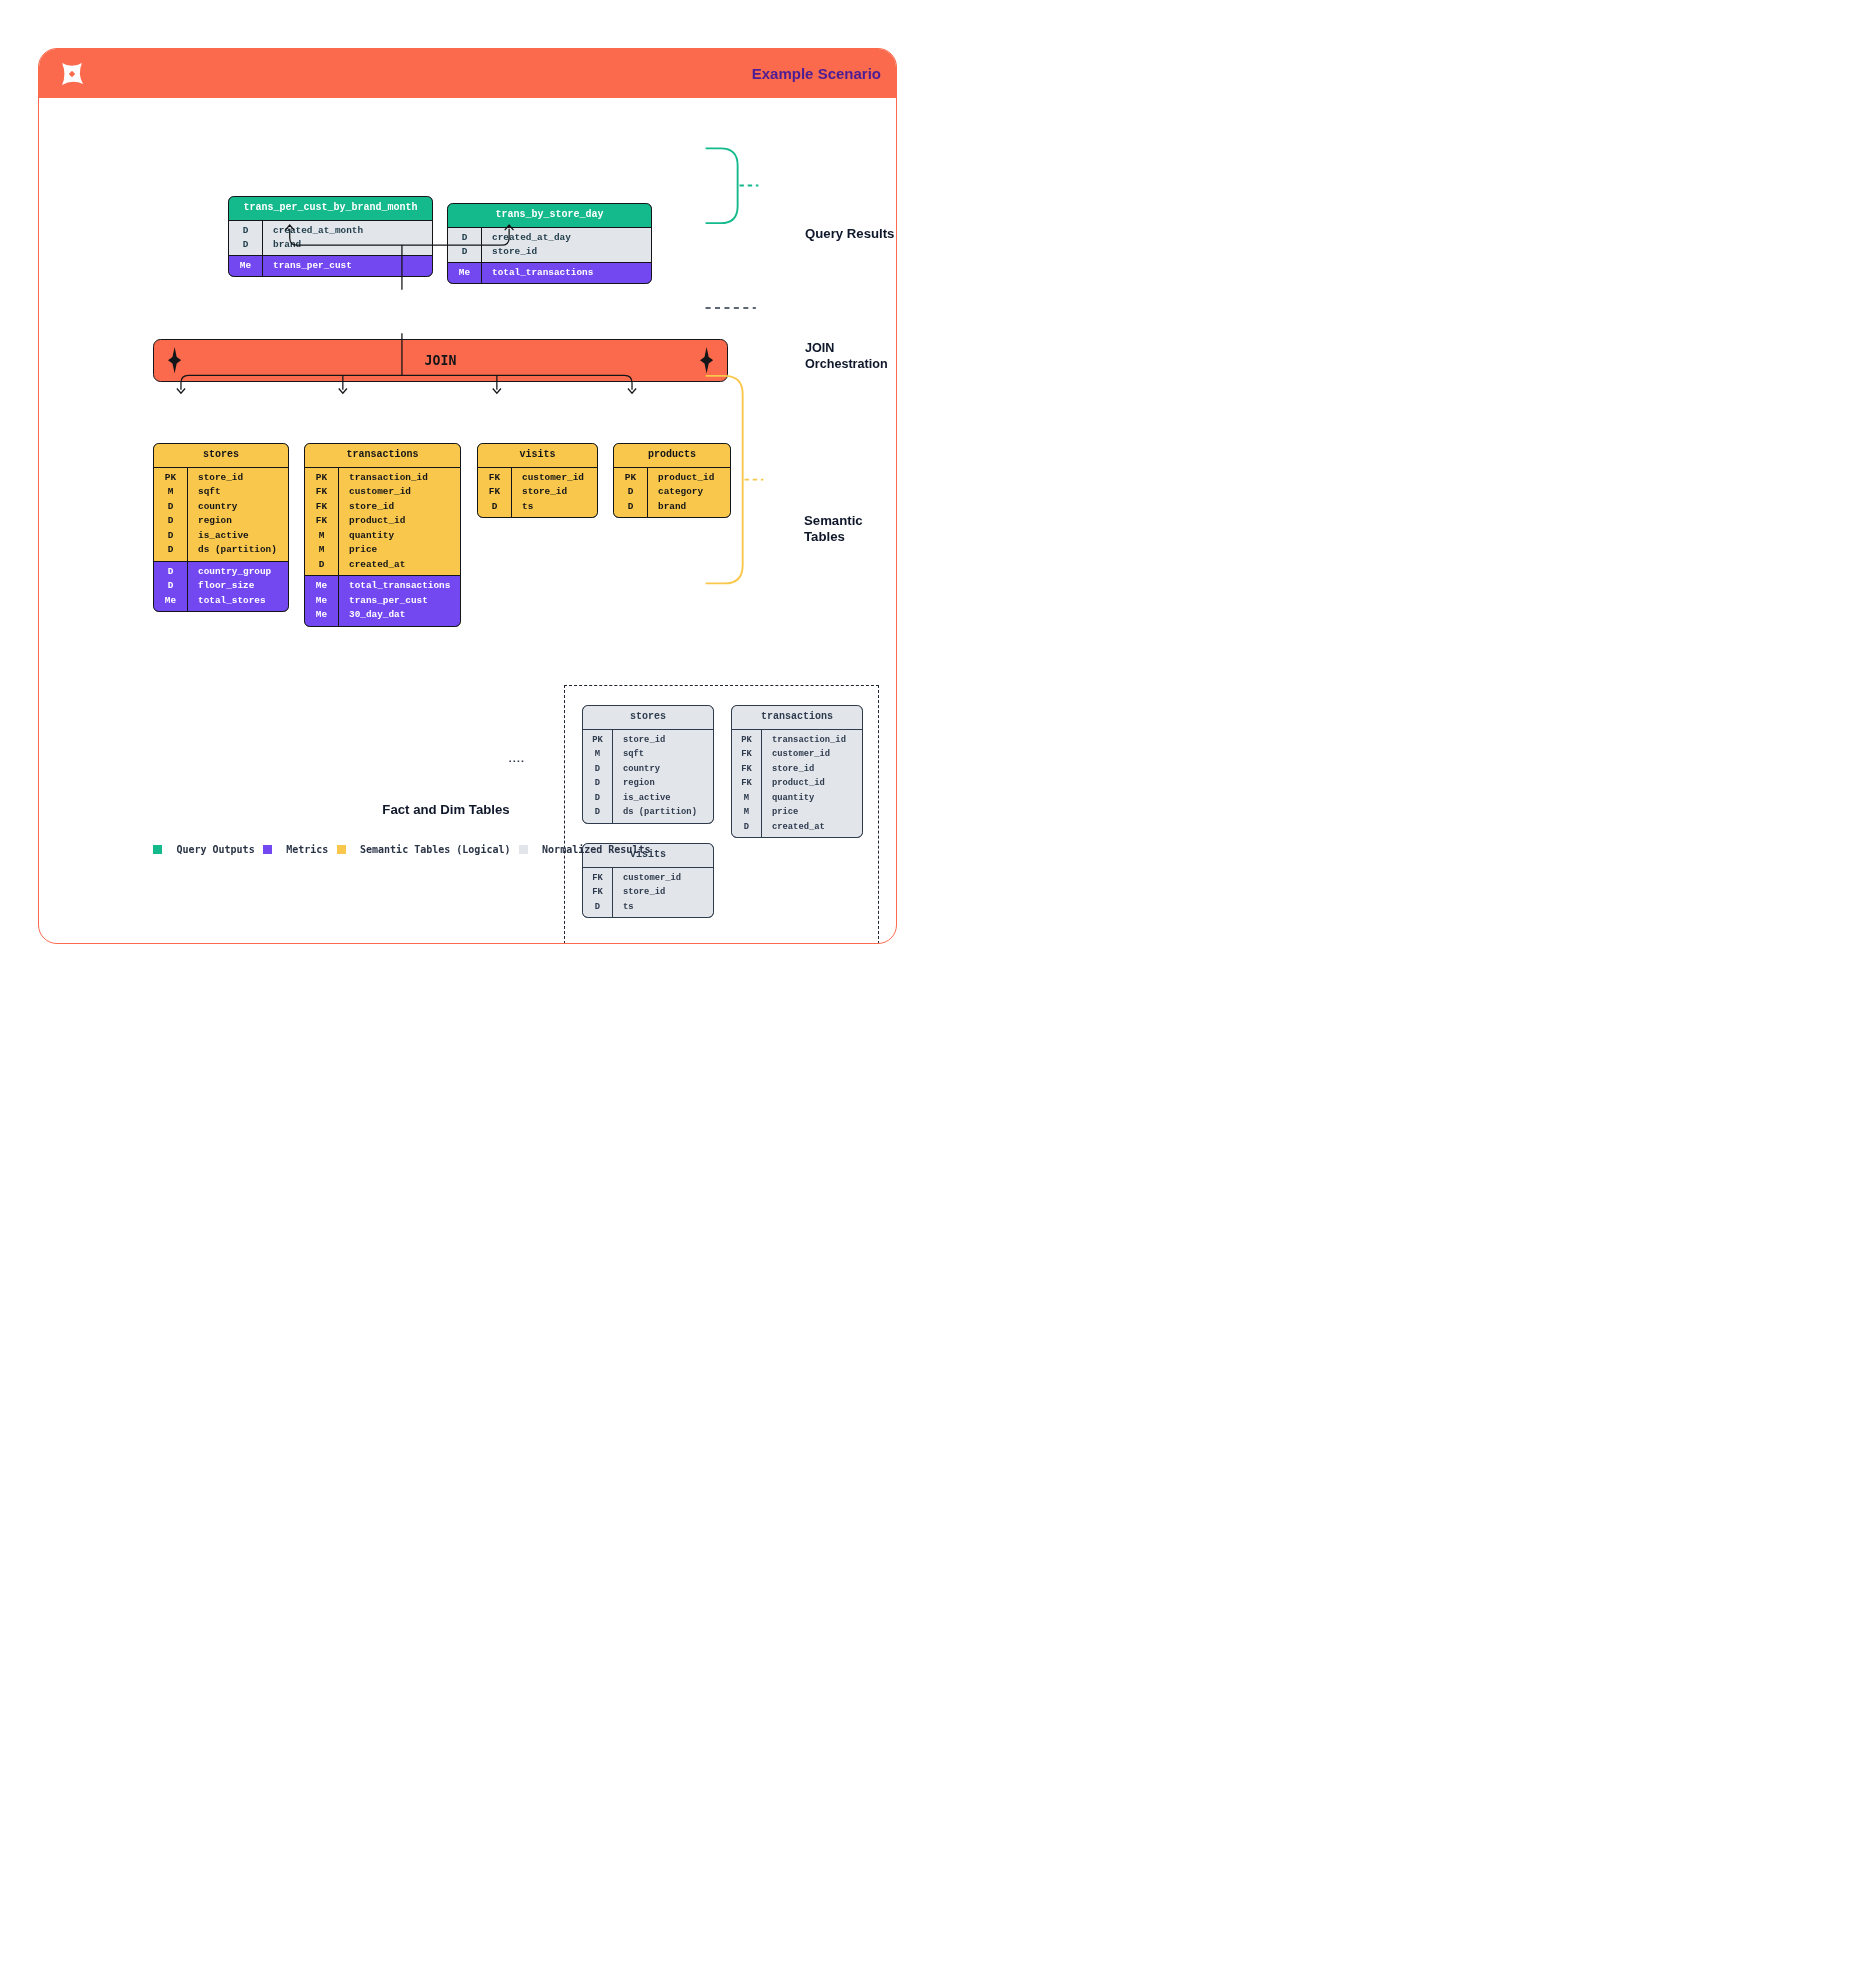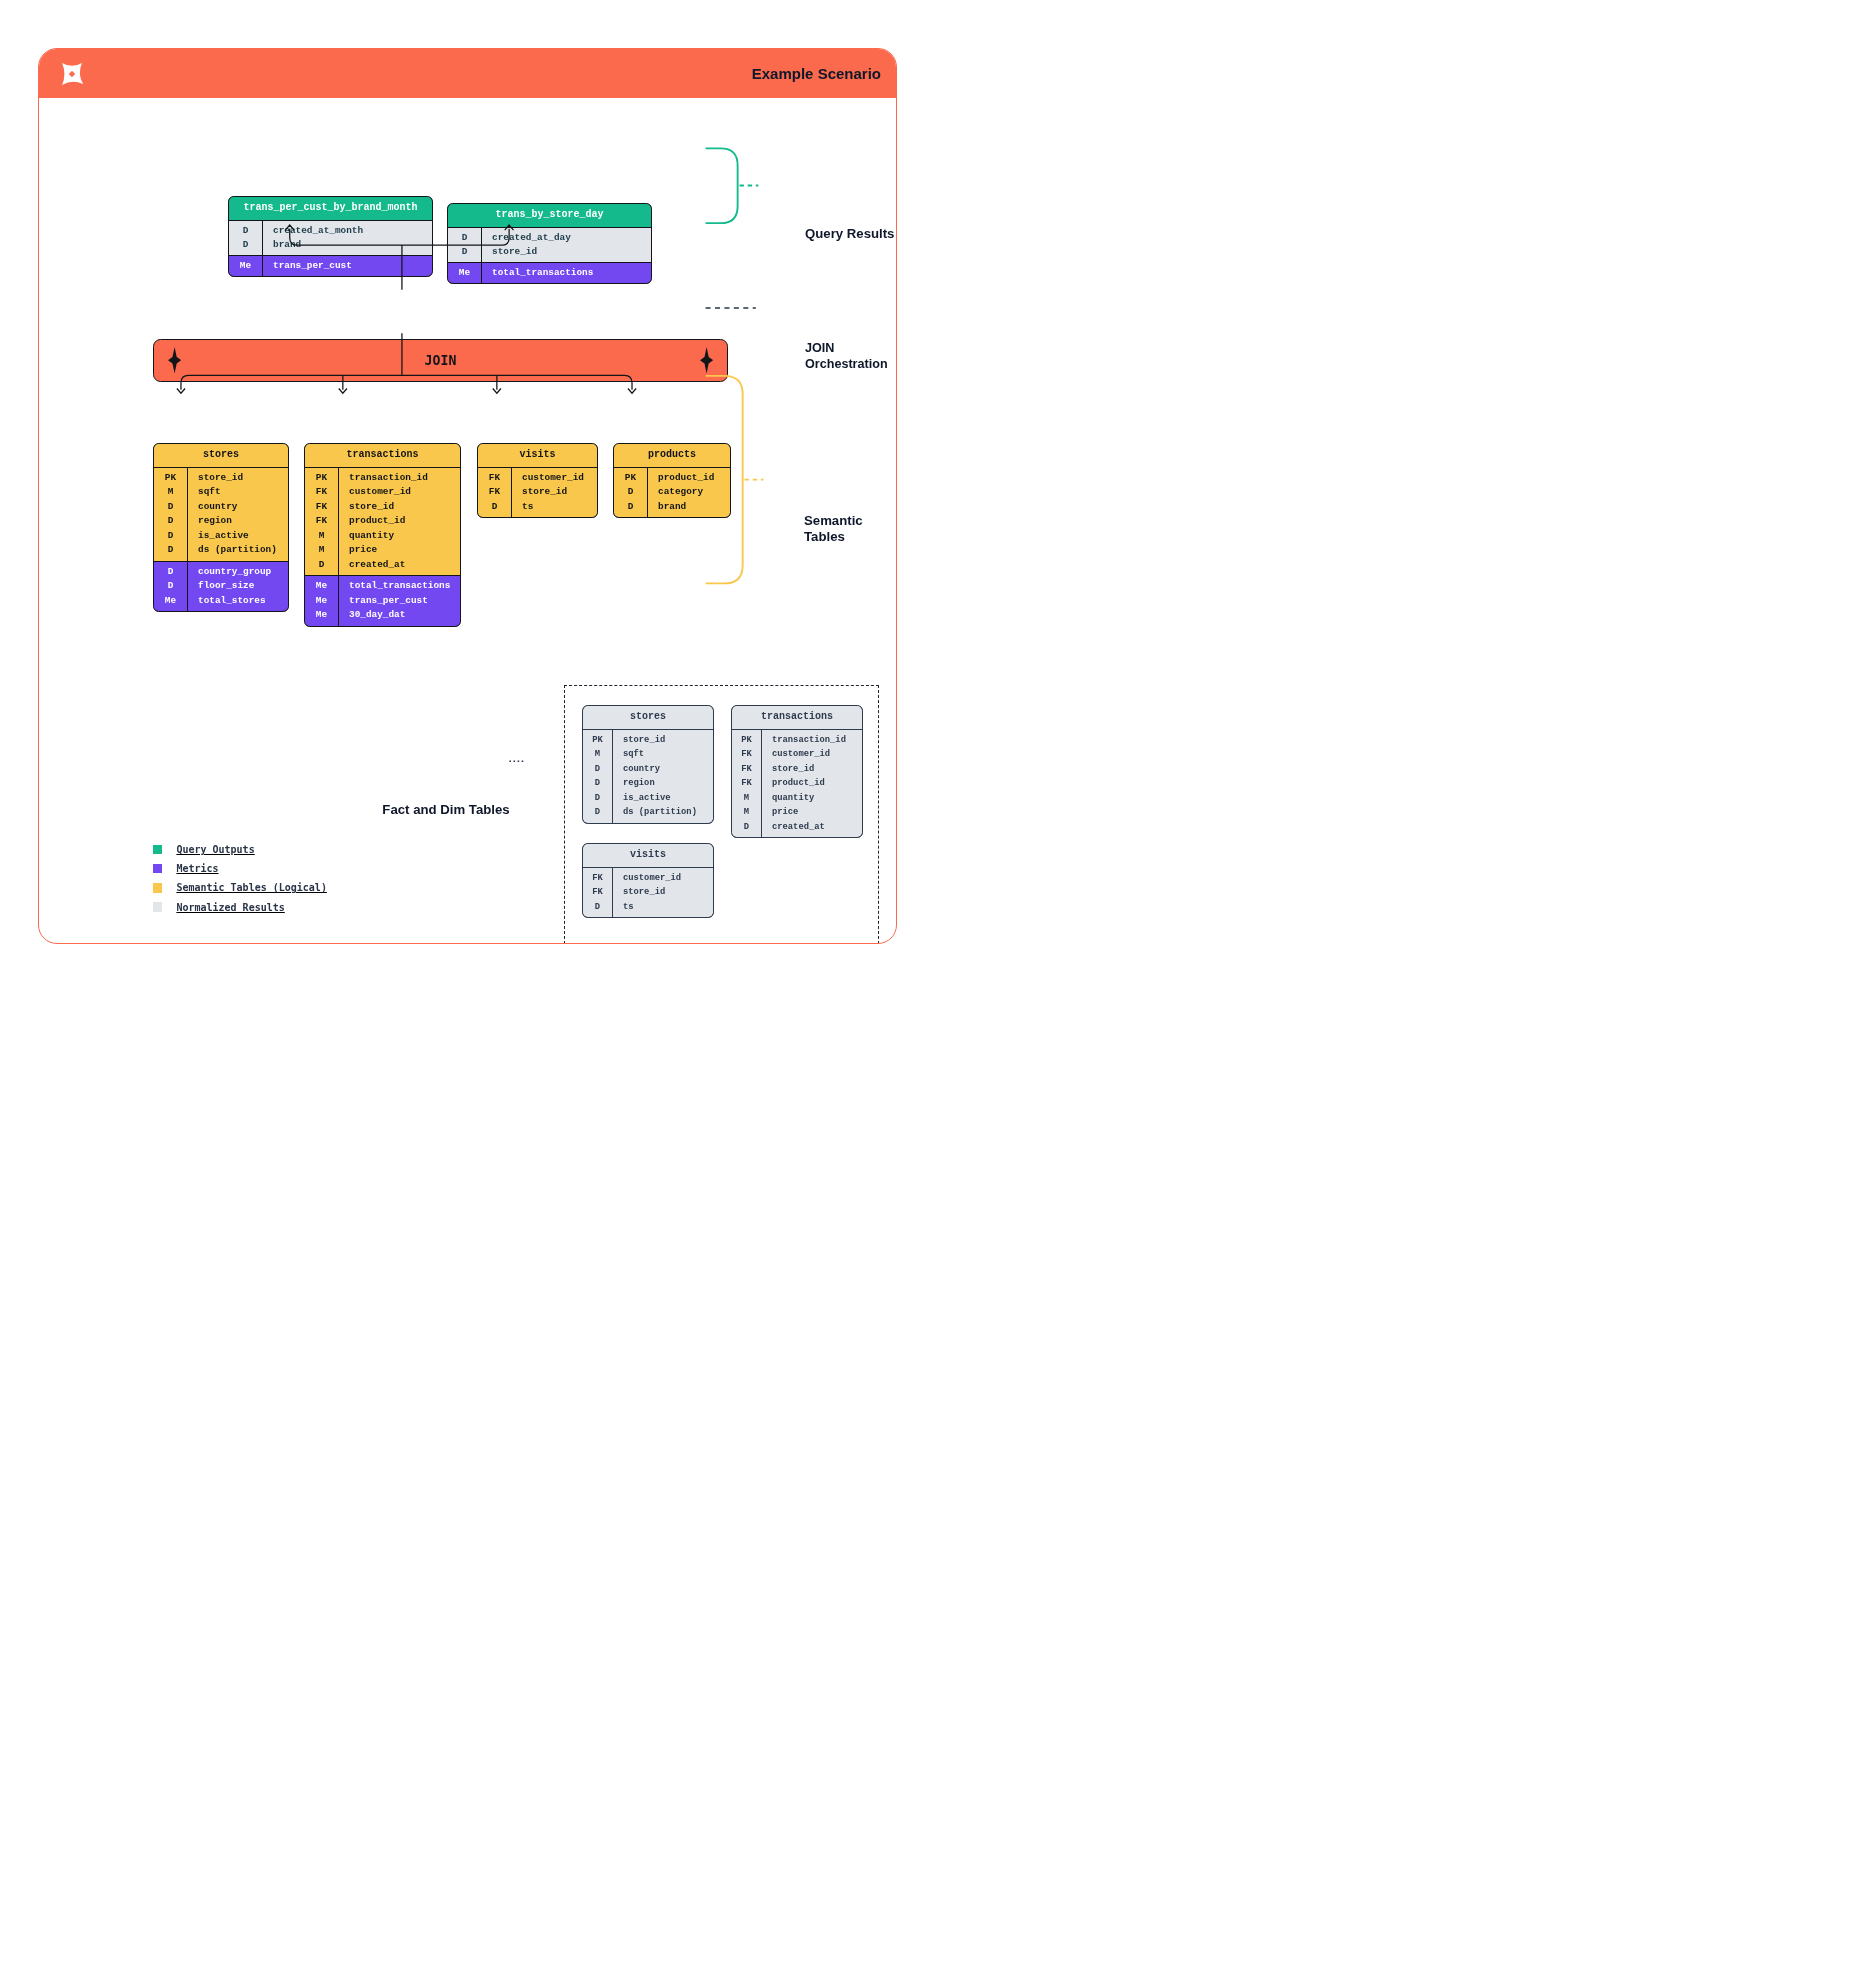--- a/index.html
+++ b/index.html
@@ -4,21 +4,21 @@
 <style>
   html,body{margin:0;padding:0;background:#ffffff;}
   #page{position:relative;width:934px;height:992px;background:#ffffff;overflow:hidden;
         font-family:"Liberation Sans",sans-serif;}
   
   #card{position:absolute;left:38px;top:48px;width:857px;height:894px;
         border:1.9px solid #FB6A4C;border-radius:19px;background:#ffffff;overflow:hidden;}
   #band{position:absolute;left:0;top:0;width:100%;height:49px;background:#FB6A4C;}
   #logo{position:absolute;left:19px;top:10.7px;width:28px;height:28px;}
   #title{position:absolute;right:15px;top:0;height:49px;line-height:49px;
-         font-size:15px;font-weight:bold;color:#0f172a;}
+         font-size:15px;font-weight:bold;color:#4c1d95;}
   
   .tbl{position:absolute;border-radius:5.7px;overflow:hidden;background:#0f172a;
        font-family:Liberation Mono, monospace;font-weight:bold;}
   .tbl.query,.tbl.semantic{border:1.6px solid #131518;}
   .tbl.normalized{border:1.3px solid #2E3A4E;}
   .tbl-title{text-align:center;font-size:10px;height:22.6px;line-height:22.6px;}
   .tbl.query .tbl-title{background:#14B98C;color:#ffffff;border-bottom:1.6px solid #131518;}
   .tbl.semantic .tbl-title{background:#F9C74B;color:#131518;border-bottom:1.6px solid #131518;}
   .tbl.normalized .tbl-title{background:#E2E6EA;color:#2E3A4E;border-bottom:1.3px solid #2E3A4E;}
   .sec{display:flex;}
@@ -44,21 +44,21 @@
               font-family:"DejaVu Sans Mono",monospace;font-size:13.2px;font-weight:bold;color:#131518;}
   .diamond{width:13.2px;height:26.4px;}
   
   .note{position:absolute;color:#0f172a;font-weight:bold;font-size:13.2px;line-height:16.4px;}
   #note-join{font-size:12.6px;line-height:15.7px;}
   #note-factdim{text-align:center;}
   
   #dotted-box{position:absolute;left:525px;top:636px;width:313px;height:257px;
               border:1.6px dashed #1d2430;}
   
-  #legend{position:absolute;left:114px;top:795px;display:flex;flex-direction:column;gap:8.2px;text-decoration:underline;}
+  #legend{position:absolute;left:114px;top:795px;display:flex;gap:8.2px;}
   .leg-item{display:flex;align-items:center;gap:14px;}
   .leg-swatch{width:9.4px;height:9.4px;flex:none;}
   .leg-label{font-family:"DejaVu Sans Mono",monospace;font-weight:bold;font-size:10px;color:#2A3447;white-space:nowrap;}
   
   #overlay{position:absolute;left:0;top:0;pointer-events:none;}
 </style>
 </head>
 <body>
 
 <div id="page">

